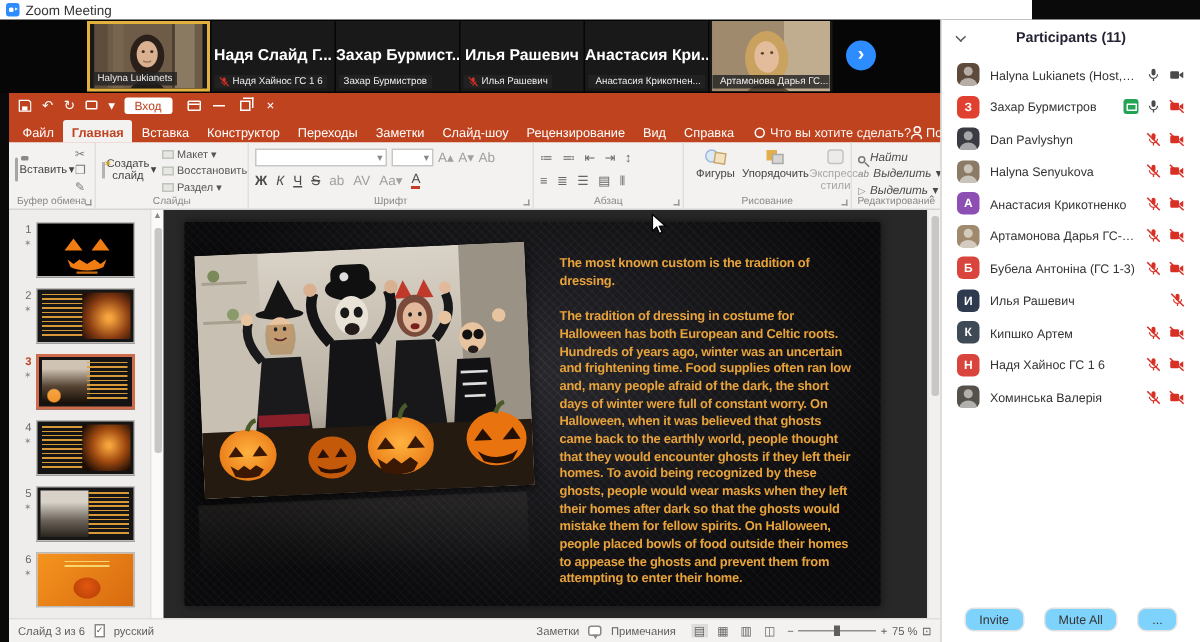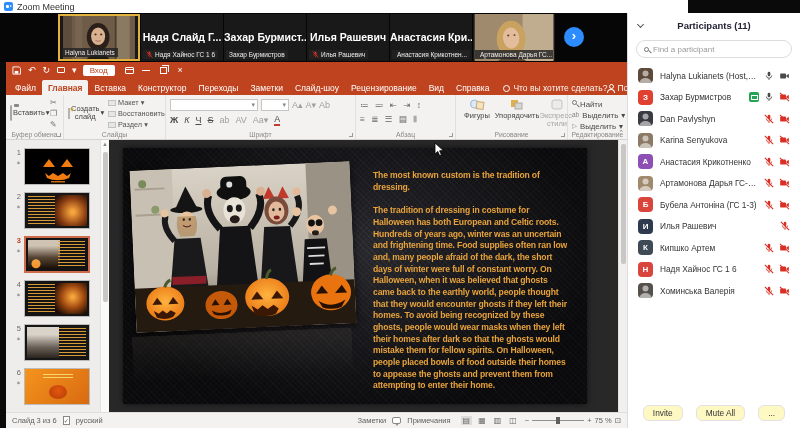--- a/index.html
+++ b/index.html
@@ -67,21 +67,21 @@
   .fontgrid { display:flex; flex-direction:column; gap:3px; padding-top:1px;}
   .fg-row { display:flex; align-items:center; gap:3px; }
   .selbox { height:12px; background:#fff; border:1px solid #C8C6C4; display:flex; align-items:center; justify-content:flex-end; padding:0 2px; color:#888; font-size:7px;}
   .fbtn { font-size:9px; color:#4a4a4a; line-height:10px; }
   .fbtn.dim { color:#a0a0a0; }
   .pargrid { display:flex; flex-direction:column; gap:4px; padding-top:2px; font-size:8.5px; color:#666; letter-spacing:2px;}
   .drawbtns { display:flex; gap:6px; }
   .dbtn { display:flex; flex-direction:column; align-items:center; gap:1px; width:34px; text-align:center; line-height:1.05;}
   .dbtn.dim { color:#a8a6a4; }
   .editcol { display:flex; flex-direction:column; gap:2px; font-size:7.8px; color:#4a4a4a; padding-top:2px;}
-  .erow { display:flex; align-items:flex-start; gap:3px; white-space:nowrap;}
+  .erow { display:flex; align-items:flex-end; gap:3px; white-space:nowrap;font-style:italic;}
   .mag { width:5px; height:5px; border:1.2px solid #777; border-radius:50%; position:relative; }
   .mag::after { content:''; position:absolute; right:-3px; bottom:-2px; width:3.5px; height:1.2px; background:#777; transform:rotate(45deg);}
   .collapse-chev { position:absolute; right:3px; bottom:2px; font-size:7px; color:#777; }
 
   
   .ppt-main { position:absolute; left:0; top:78px; width:621px; height:272px; display:flex; }
   .thumbs { width:94px; background:#EFEDEC; padding:8px 0 0 4px; }
   .thumbrow { display:flex; gap:3px; margin-bottom:7px; }
   .tnum { width:11px; text-align:right; font-size:7.5px; color:#6a6a6a; line-height:1.4;}
   .tnum .star { display:block; color:#8a8a8a; font-size:6px; }
@@ -160,21 +160,21 @@
   .pavatar svg { position:absolute; left:0; top:0; }
   .pname { white-space:nowrap; overflow:hidden; text-overflow:ellipsis; flex:1; }
   .picons { display:flex; align-items:center; gap:5px; }
   .hideable { display:none; }
   .hideable.show { display:inline-flex; }
   .ic-red { color:#D93025; }
   .ic-dark { color:#4A4A4A; }
   .share-badge { width:10px; height:10px; background:#23A455; border-radius:2px; position:relative; }
   .share-badge::before { content:''; position:absolute; left:2px; top:2.5px; width:5px; height:3.5px; border:1px solid #fff; border-radius:.5px;}
   .p-footer { position:absolute; bottom:7px; left:0; right:0; display:flex; justify-content:center; gap:13px; }
-  .p-btn { font-size:8.3px; color:#333; border:1px solid #E2E2E2; background:#fef9c3; border-radius:6px; padding:2px 9px; }
+  .p-btn { font-size:8.3px; color:#333; border:1px solid #E2E2E2; background:#7dd3fc; border-radius:6px; padding:2px 9px; }
 
   
   .cursor { position:absolute; left:434px; top:142px; z-index:50; }
 </style>
 </head>
 <body>
 
 <div class="screen">
 
   <div class="zoom-titlebar">
@@ -647,24 +647,20 @@
         <span>⊡</span>
       </span>
     </div>
   </div>
 
   <div class="participants">
     <div class="p-header">
       <span class="p-chevron"></span>
       <span>Participants (11)</span>
     </div>
-    <div class="p-search">
-      <span class="mag"></span>
-      <input type="text" placeholder="Find a participant" style="">
-    </div>
     <div class="plist">
 
         <div class="prow">
           <span class="pavatar" style="background: rgb(93, 74, 58);">
             <span></span>
             <svg class="hideable show" width="15" height="15" viewBox="0 0 15 15">
               <circle cx="7.5" cy="5.5" r="3" fill="rgba(255,255,255,.55)"></circle>
               <path d="M1.5 15 a6 5 0 0 1 12 0 z" fill="rgba(255,255,255,.55)"></path>
             </svg>
           </span>
@@ -734,21 +730,21 @@
         </div>
 
         <div class="prow">
           <span class="pavatar" style="background: rgb(138, 122, 102);">
             <span></span>
             <svg class="hideable show" width="15" height="15" viewBox="0 0 15 15">
               <circle cx="7.5" cy="5.5" r="3" fill="rgba(255,255,255,.55)"></circle>
               <path d="M1.5 15 a6 5 0 0 1 12 0 z" fill="rgba(255,255,255,.55)"></path>
             </svg>
           </span>
-          <span class="pname">Karina Senyukova</span>
+          <span class="pname">Halyna Senyukova</span>
           <span class="picons">
 
             <svg class="ic-red hideable show" width="10" height="10" viewBox="0 0 12 12">
               <rect x="4.4" y="1" width="3.2" height="5.4" rx="1.6" fill="currentColor"></rect>
               <path d="M2.8 5.4a3.2 3.2 0 0 0 6.4 0" fill="none" stroke="currentColor"></path>
               <line x1="6" y1="8.8" x2="6" y2="10.8" stroke="currentColor"></line>
               <line x1="1" y1="1" x2="11" y2="11" stroke="currentColor" stroke-width="1.3"></line>
             </svg>
 
             <svg class="ic-red hideable show" width="11" height="10" viewBox="0 0 12 12">

